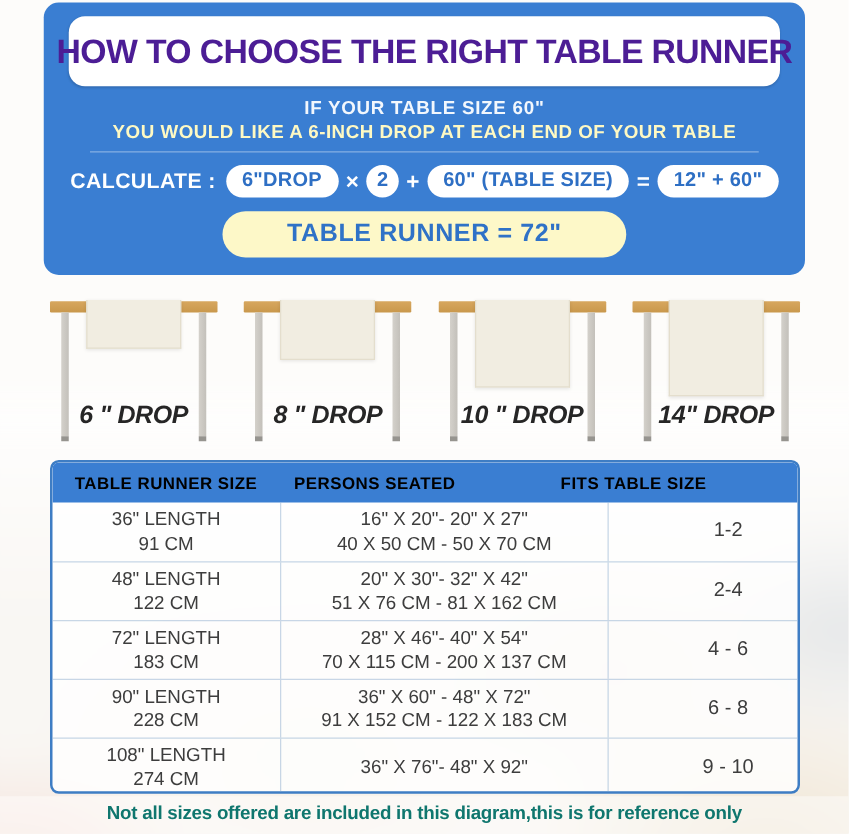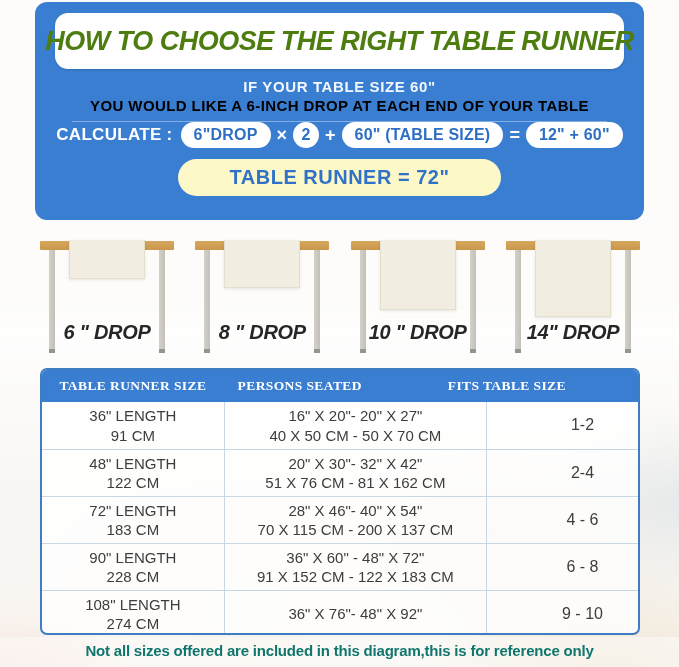--- a/index.html
+++ b/index.html
@@ -27,28 +27,28 @@
     position:absolute; left:35px; top:2px; width:609px; height:218px;
     background:#3a7ed2; border-radius:12px;
     display:flex; flex-direction:column; align-items:center;
   }
   .title-box {
     margin-top:11px; width:569px; height:56px; background:#ffffff;
     border-radius:13px; display:flex; align-items:center; justify-content:center;
     box-shadow:0 1px 2px rgba(0,0,0,0.15);
   }
   .title-text {
-    font-size:27px; font-weight:bold; font-style:italic; color:#4d7c0f;
+    font-size:27px; font-weight:bold; color:#4c1d95;
     letter-spacing:-0.5px; white-space:nowrap;
   }
   .intro1 { margin-top:9px; color:#f2f7fd; font-weight:bold; font-size:15px; letter-spacing:0.6px; }
-  .intro2 { margin-top:2px; color:#000000; font-weight:bold; font-size:15px; letter-spacing:0.4px; }
+  .intro2 { margin-top:2px; color:#fef9c3; font-weight:bold; font-size:15px; letter-spacing:0.4px; }
   .divider { margin-top:7px; width:535px; height:1px; background:rgba(255,255,255,0.38); }
   .calc-row {
-    display:flex; align-items:center; gap:6px; white-space:nowrap;
+    margin-top:10px; display:flex; align-items:center; gap:6px; white-space:nowrap;
   }
   .calc-label { color:#ffffff; font-weight:bold; font-size:17px; letter-spacing:0.3px; margin-right:2px; }
   .pill {
     background:#ffffff; color:#2e6fc4; font-weight:bold; font-size:16px;
     border-radius:999px; padding:4px 13px; letter-spacing:0.2px;
   }
   .op { color:#ffffff; font-weight:bold; font-size:18px; }
   .circle {
     background:#ffffff; color:#2e6fc4; font-weight:bold; font-size:16px;
     width:26px; height:26px; border-radius:50%;
@@ -89,21 +89,21 @@
 
   
   .size-table {
     position:absolute; left:40px; top:368px; width:600px; height:267px;
     border:2px solid #3e7dc4; border-radius:7px; overflow:hidden;
     background:rgba(255,255,255,0.80);
   }
   .thead { display:flex; height:32px; background:#3a7ed2; }
   .th {
     display:flex; align-items:center; justify-content:center;
-    color:#ffffff; font-weight:bold; font-size:13.5px; letter-spacing:0.4px;font-family:Liberation Serif, serif;
+    color:#000000; font-weight:bold; font-size:13.5px; letter-spacing:0.4px;
   }
   .c1 { width:30.5%; } .c2 { width:44%; } .c3 { width:25.5%; }
   .trow { display:flex; height:47px; }
   .trow + .trow { border-top:1px solid rgba(145,175,208,0.50); }
   .td {
     display:flex; flex-direction:column; align-items:center; justify-content:center;
     color:#3d3d3d; font-size:15px; line-height:1.3; text-align:center;
   }
   .td.c2, .td.c3 { border-left:1px solid rgba(145,175,208,0.50); }
   .td.c3 { font-size:16px;padding-left:40px; }

